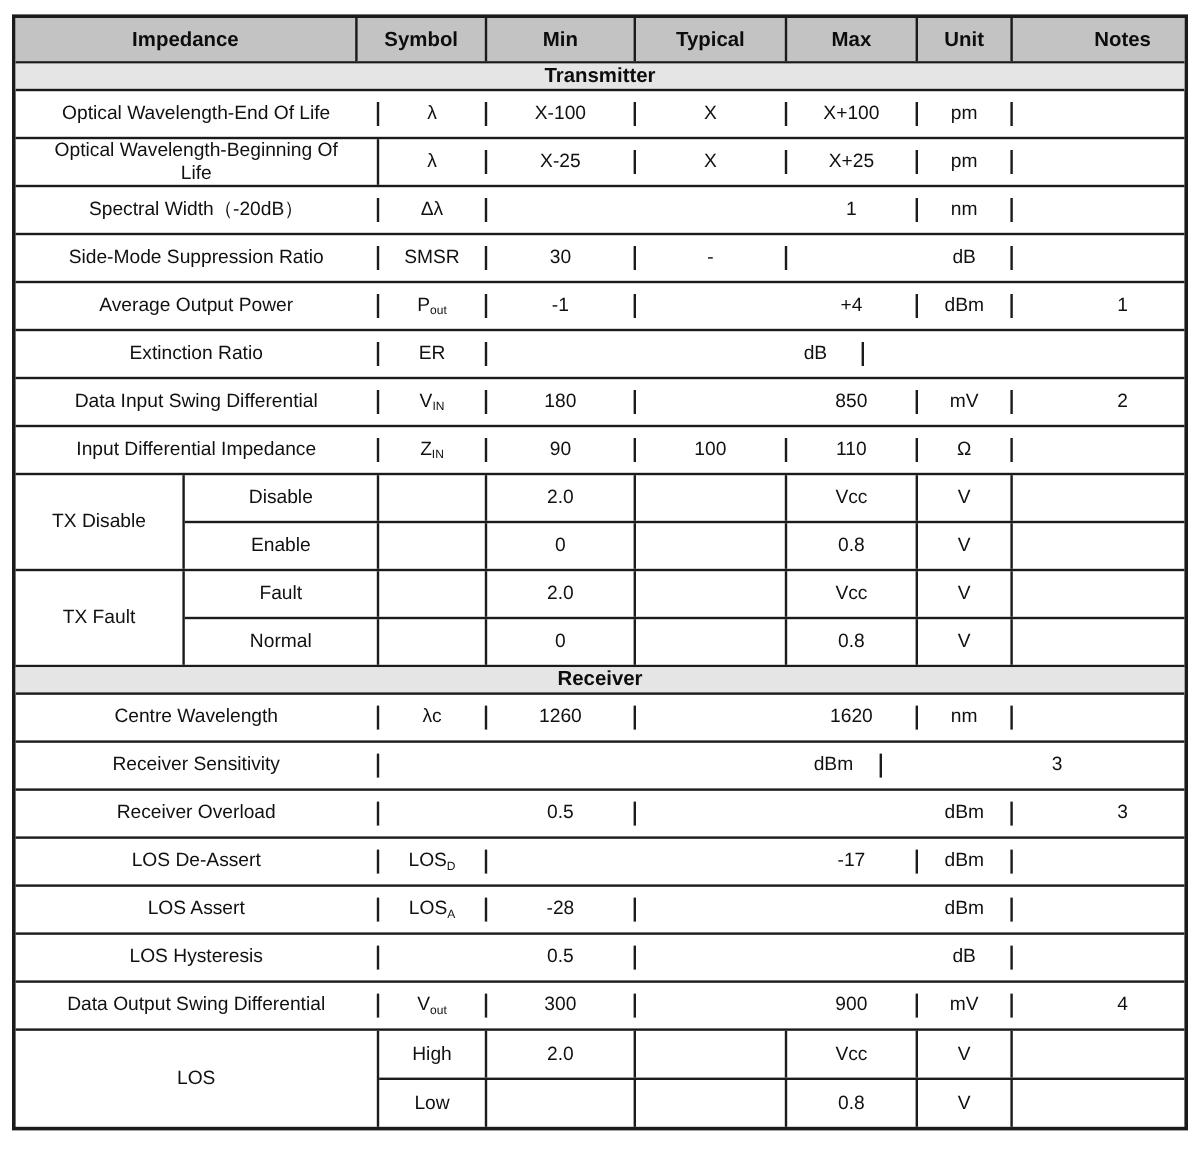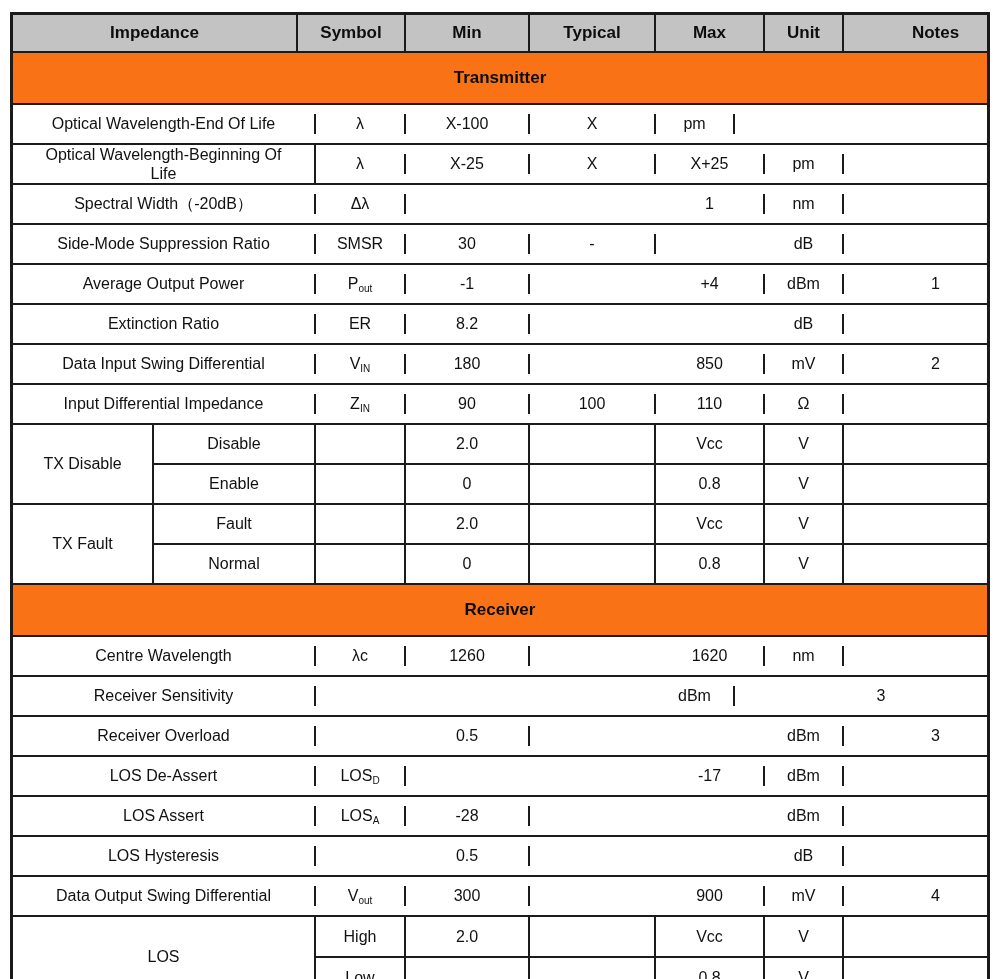--- a/index.html
+++ b/index.html
@@ -9,21 +9,21 @@
   html,body{width:1000px;height:979px;background:#ffffff;font-family:"Liberation Sans",sans-serif;color:#111;}
   #page{position:relative;width:1000px;height:979px;background:#fff;}
   .spec-table{
     position:absolute;left:10px;top:12px;width:980px;
     border:3px solid var(--border);
     background:#fff;
   }
   .trow{display:flex;border-bottom:2px solid var(--border);}
   .trow:last-child{border-bottom:none;}
   .header-row{height:38px;background:#c3c3c3;}
-  .section-row{height:52px;background:#f97316;}
+  .section-row{height:23px;background:#e5e5e5;}
   .table-row{height:40px;align-items:center;}
   .group-row{height:80px;}
   .cell{
     display:flex;align-items:center;justify-content:center;
     text-align:center;border-right:2px solid var(--border);
     font-size:16px;line-height:1.2;overflow:hidden;
   }
   .cell:last-child{border-right:none;}
   .h{font-weight:bold;font-size:17px;color:#0d0d0d;}
   .section-cell{font-weight:bold;font-size:17px;color:#0d0d0d;}
@@ -62,20 +62,21 @@
       <div class="trow section-row">
         <div class="cell section-cell w-full">Transmitter</div>
       </div>
       <div class="trow table-row">
         <div class="cell w-param">Optical Wavelength-End Of Life</div>
         <div class="cell w-symbol">
           <span><span class="sym-base">λ</span><span class="sym-sub"></span></span>
         </div>
         <div class="cell w-min">X-100</div>
         <div class="cell w-typical">X</div>
+        <div class="cell w-max">X+100</div>
         <div class="cell w-unit">pm</div>
         <div class="cell w-notes"></div>
       </div>
       <div class="trow table-row">
         <div class="cell w-param">Optical Wavelength-Beginning Of Life</div>
         <div class="cell w-symbol">
           <span><span class="sym-base">λ</span><span class="sym-sub"></span></span>
         </div>
         <div class="cell w-min">X-25</div>
         <div class="cell w-typical">X</div>
@@ -114,21 +115,20 @@
         <div class="cell w-typical"></div>
         <div class="cell w-max">+4</div>
         <div class="cell w-unit">dBm</div>
         <div class="cell w-notes">1</div>
       </div>
       <div class="trow table-row">
         <div class="cell w-param">Extinction Ratio</div>
         <div class="cell w-symbol">
           <span><span class="sym-base">ER</span><span class="sym-sub"></span></span>
         </div>
-        <div class="cell w-min">8.2</div>
         <div class="cell w-typical"></div>
         <div class="cell w-max"></div>
         <div class="cell w-unit">dB</div>
         <div class="cell w-notes"></div>
       </div>
       <div class="trow table-row">
         <div class="cell w-param">Data Input Swing Differential</div>
         <div class="cell w-symbol">
           <span><span class="sym-base">V</span><span class="sym-sub">IN</span></span>
         </div>

